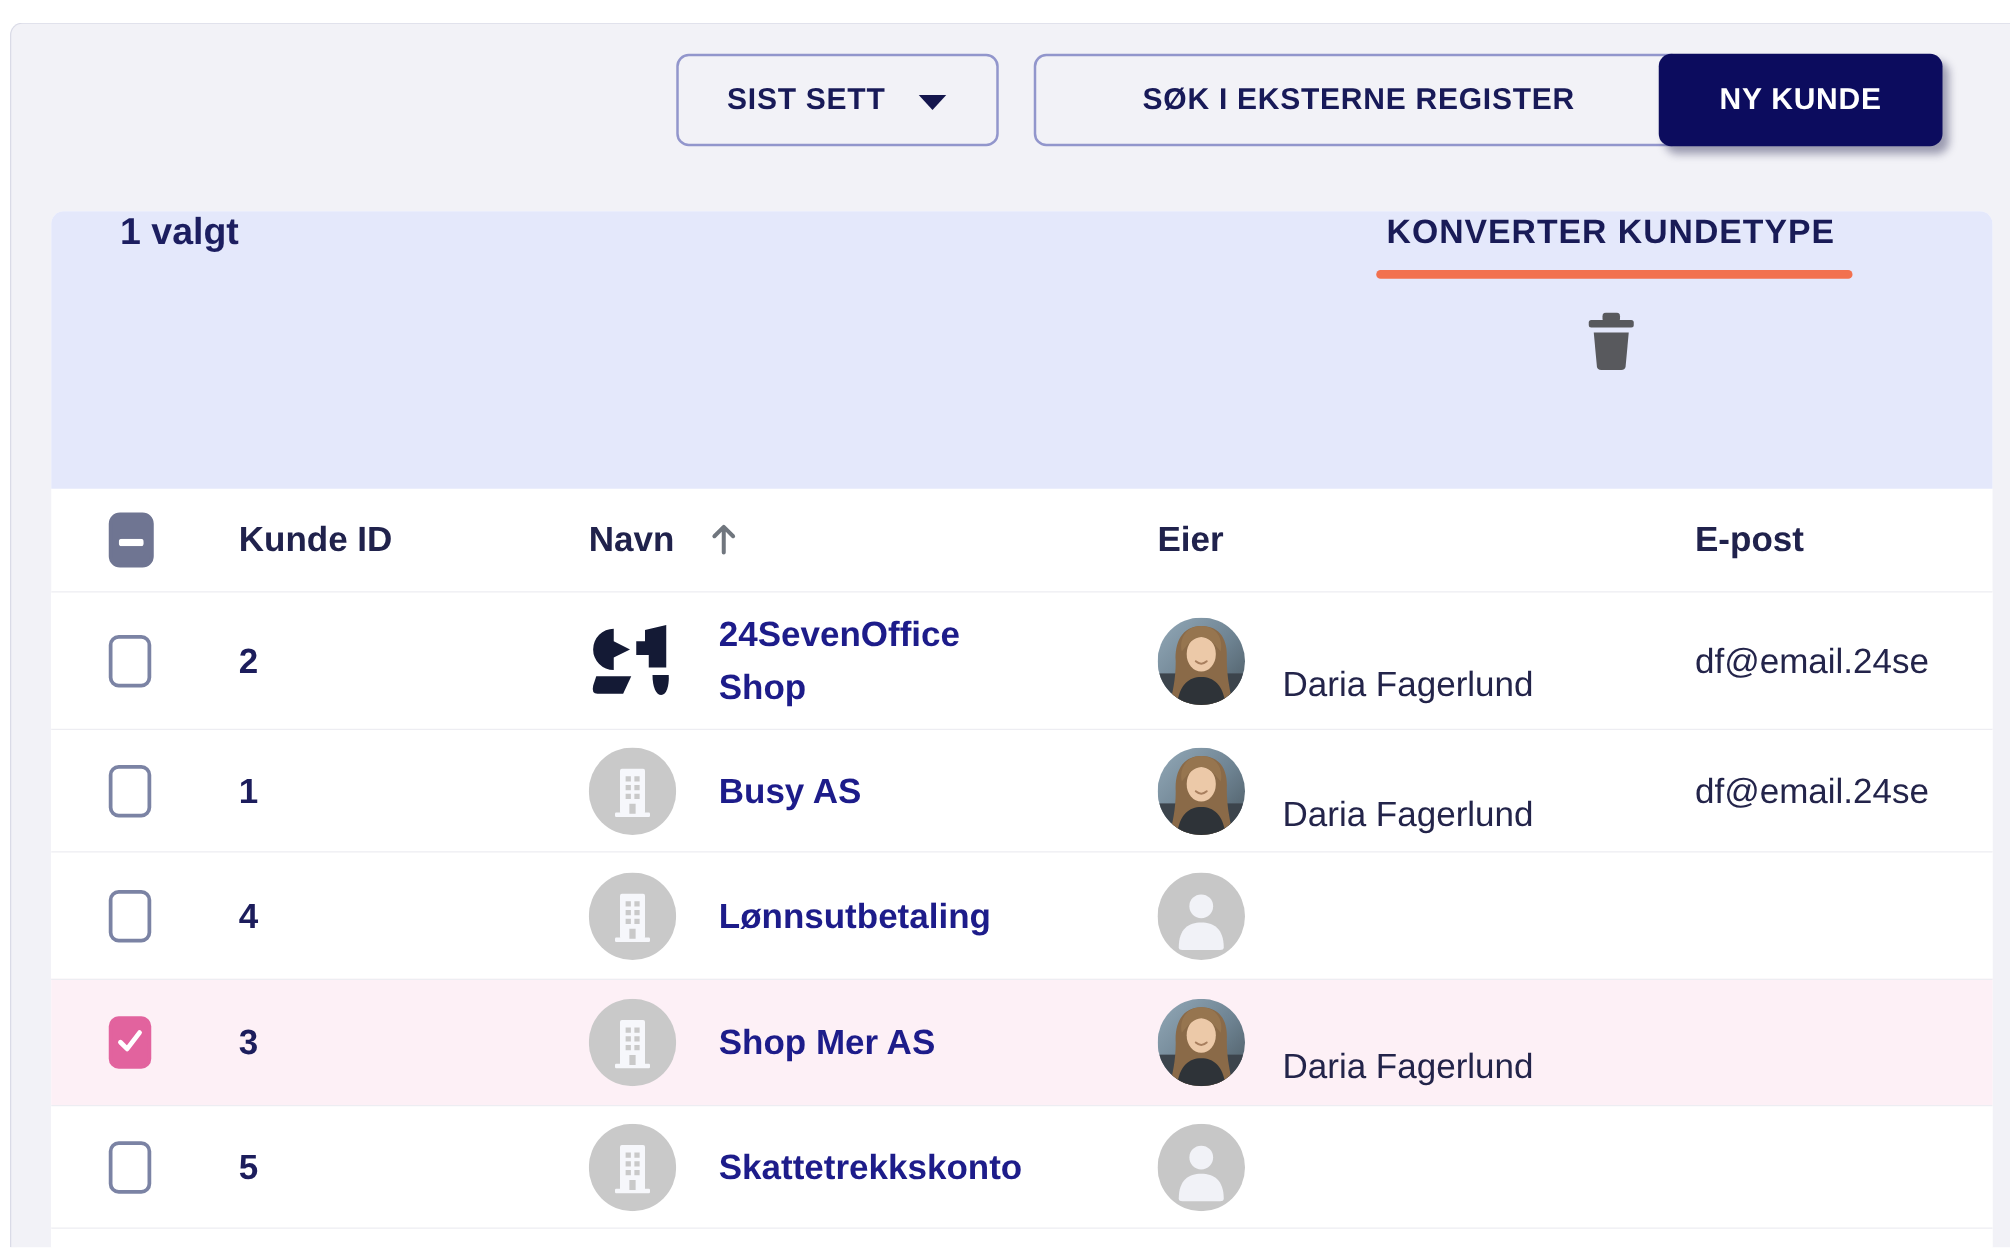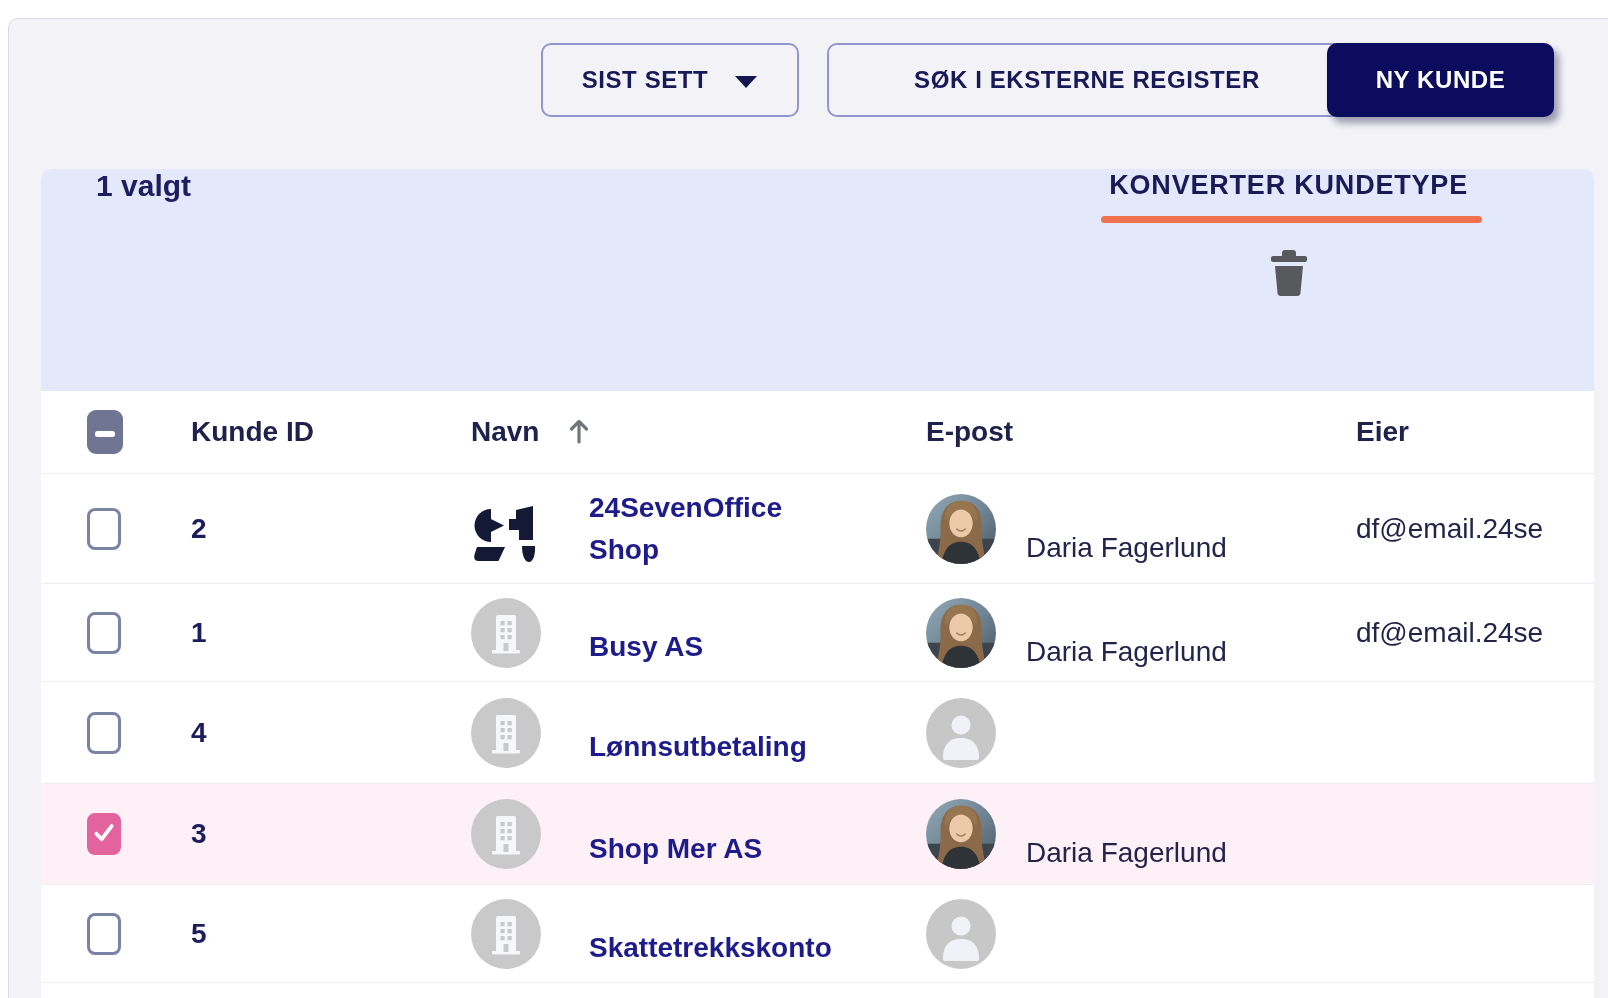--- a/index.html
+++ b/index.html
@@ -67,21 +67,21 @@
   .checkbox {
     width:34px; height:42px; border:3px solid #7b83a4; border-radius:8px;
     background:#ffffff; display:flex; align-items:center; justify-content:center;
     padding:0; cursor:pointer;
   }
   .checkbox.header-cb { width:36px; height:44px; border-radius:9px; }
   .checkbox.checked { background:#e2639e; border-color:#e2639e; }
   .checkbox.indeterminate { background:#6f7592; border-color:#6f7592; }
 
   .cell-id { color:#1c1d5c; font-weight:600; }
-  .cell-name { display:flex; align-items:flex-end; gap:48px; }
+  .cell-name { display:flex; align-items:center; gap:34px; }
   .avatar { width:70px; height:70px; flex:none; display:flex; }
   .name-link {
     display:inline-block; max-width:235px; color:#1d1c8a; font-weight:600;
     line-height:1.48; text-decoration:none; cursor:pointer;
   }
   .cell-owner { display:flex; align-items:flex-end; }
   .owner-name { margin-left:30px; color:#23244a; }
   .cell-email { color:#23244a; white-space:nowrap; overflow:hidden; }
   .th-name { display:flex; align-items:center; gap:29px; }
   .sort-arrow { display:flex; margin-top:-2px; }
@@ -142,22 +142,22 @@
       </div>
       <div>Kunde ID</div>
       <div class="th-name">
         <span>Navn</span>
         <span class="sort-arrow">
           <svg width="22" height="26" viewBox="0 0 22 26" fill="none" stroke="#70767e" stroke-width="3.2" stroke-linecap="round" stroke-linejoin="round">
             <path d="M11 24 V4 M3.5 11 L11 3.5 L18.5 11"></path>
           </svg>
         </span>
       </div>
+      <div>Eier</div>
       <div>E-post</div>
-      <div>Eier</div>
     </div>
 
     <div>
         <div class="trow" style="height: 110px;">
           <div class="cell-check">
             <button class="checkbox"></button>
           </div>
           <div class="cell-id">2</div>
           <div class="cell-name">
             <span class="avatar">

